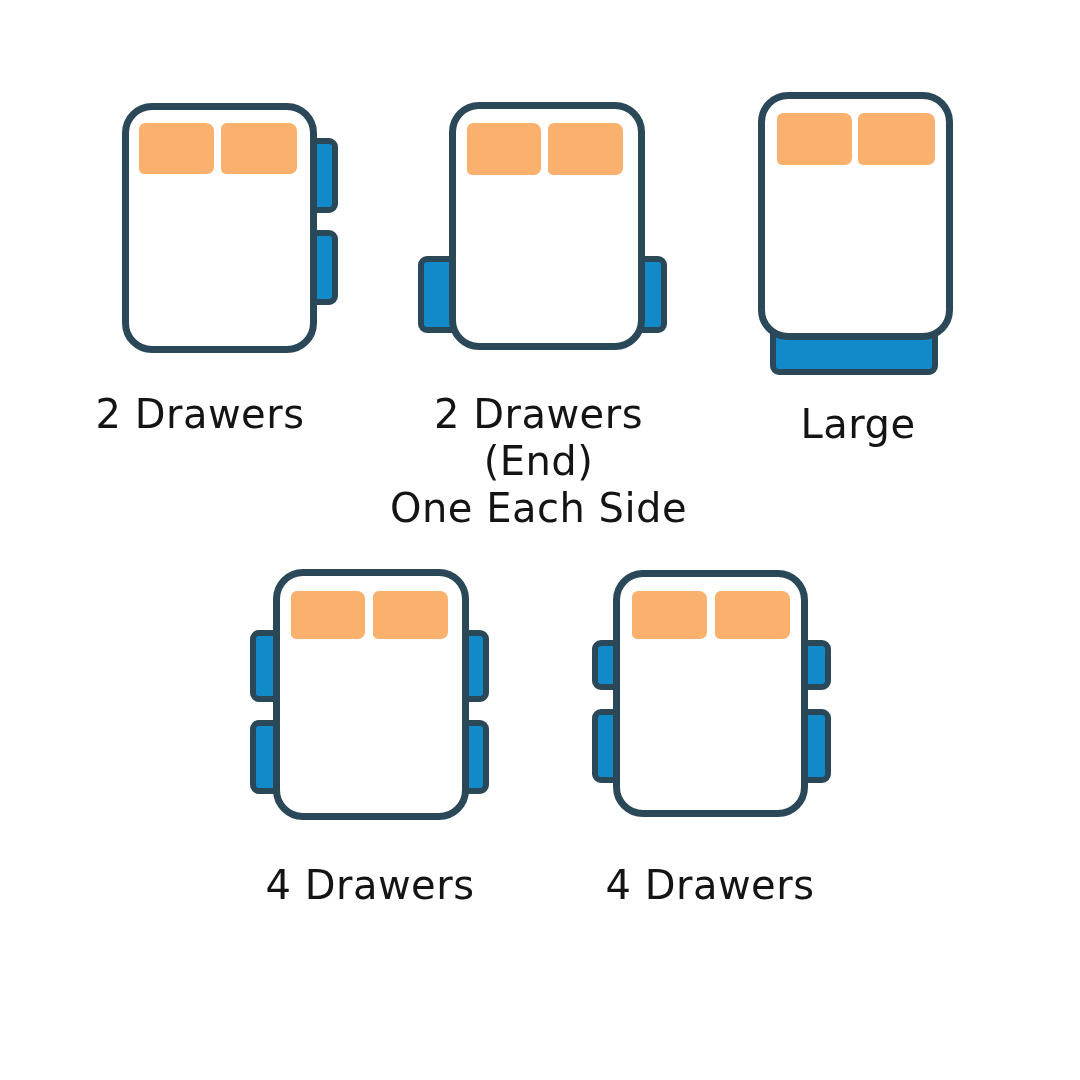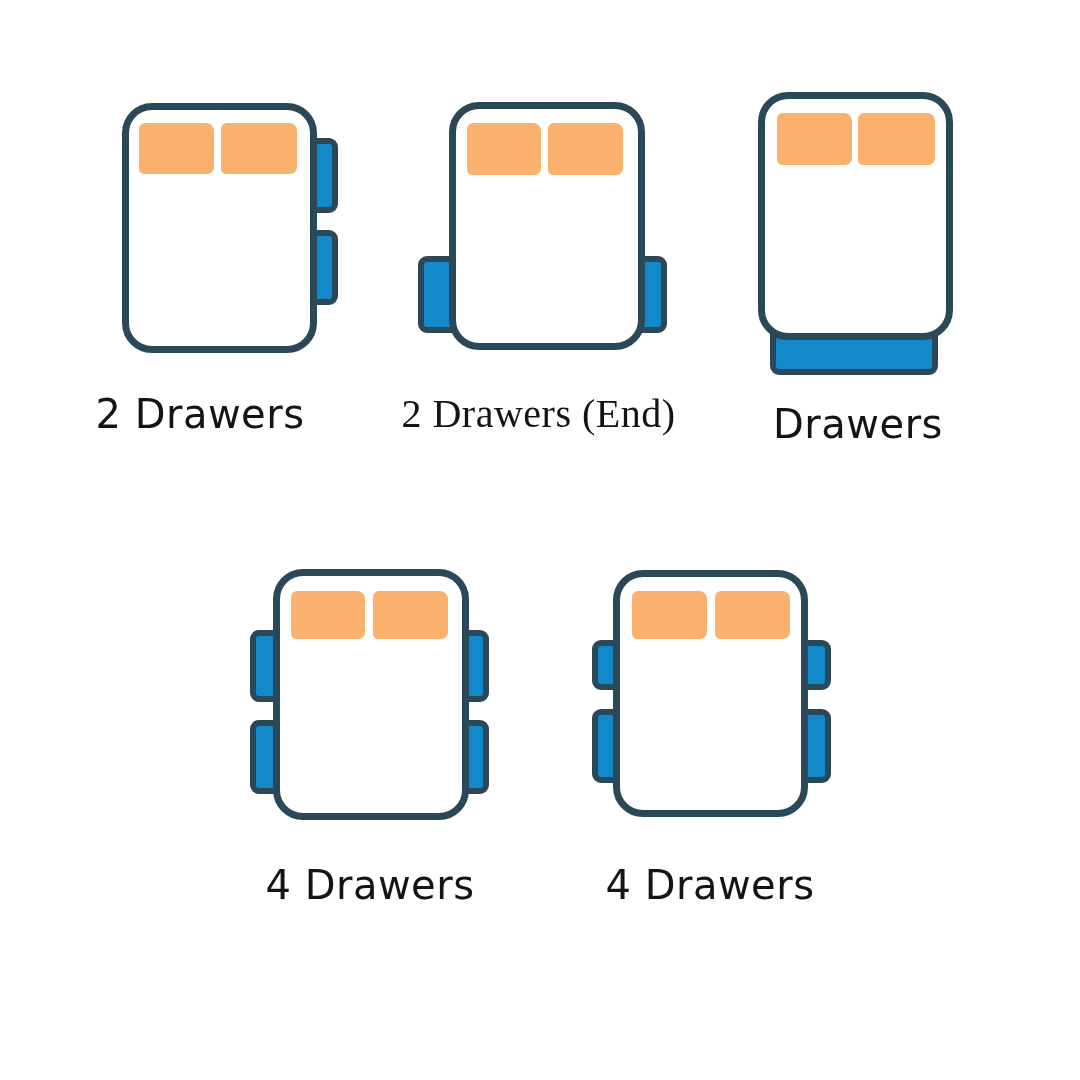--- a/index.html
+++ b/index.html
@@ -64,32 +64,33 @@
       <span>2 Drawers</span>
     </div>
   </div>
 
   <div>
     <div class="drawer" style="left:418px; top:256px; width:44px; height:77px;"></div>
     <div class="drawer" style="left:623px; top:256px; width:44px; height:77px;"></div>
     <div class="bed" style="left:449px; top:102px; width:196px; height:248px;"></div>
     <div class="pillow" style="left:467px; top:123px; width:74px; height:52px;"></div>
     <div class="pillow" style="left:548px; top:123px; width:75px; height:52px;"></div>
-    <div class="fig-label" style="left:381px; top:391px; width:315px;font-family:Liberation Serif, serif;">
+    <div class="fig-label" style="left:381px; top:391px; width:315px;">
       <span>2 Drawers (End)</span>
+      <span>One Each Side</span>
     </div>
   </div>
 
   <div>
     <div class="drawer" style="left:770px; top:320px; width:168px; height:55px;"></div>
     <div class="bed" style="left:758px; top:92px; width:195px; height:248px;"></div>
     <div class="pillow" style="left:777px; top:113px; width:75px; height:52px;"></div>
     <div class="pillow" style="left:858px; top:113px; width:77px; height:52px;"></div>
     <div class="fig-label" style="left:718px; top:401px; width:280px;">
-      <span>Drawers</span>
+      <span>Large</span>
     </div>
   </div>
 
   <div>
     <div class="drawer" style="left:250px; top:630px; width:38px; height:72px;"></div>
     <div class="drawer" style="left:250px; top:720px; width:38px; height:74px;"></div>
     <div class="drawer" style="left:451px; top:630px; width:38px; height:72px;"></div>
     <div class="drawer" style="left:451px; top:720px; width:38px; height:74px;"></div>
     <div class="bed" style="left:273px; top:569px; width:196px; height:251px;"></div>
     <div class="pillow" style="left:291px; top:591px; width:74px; height:48px;"></div>

